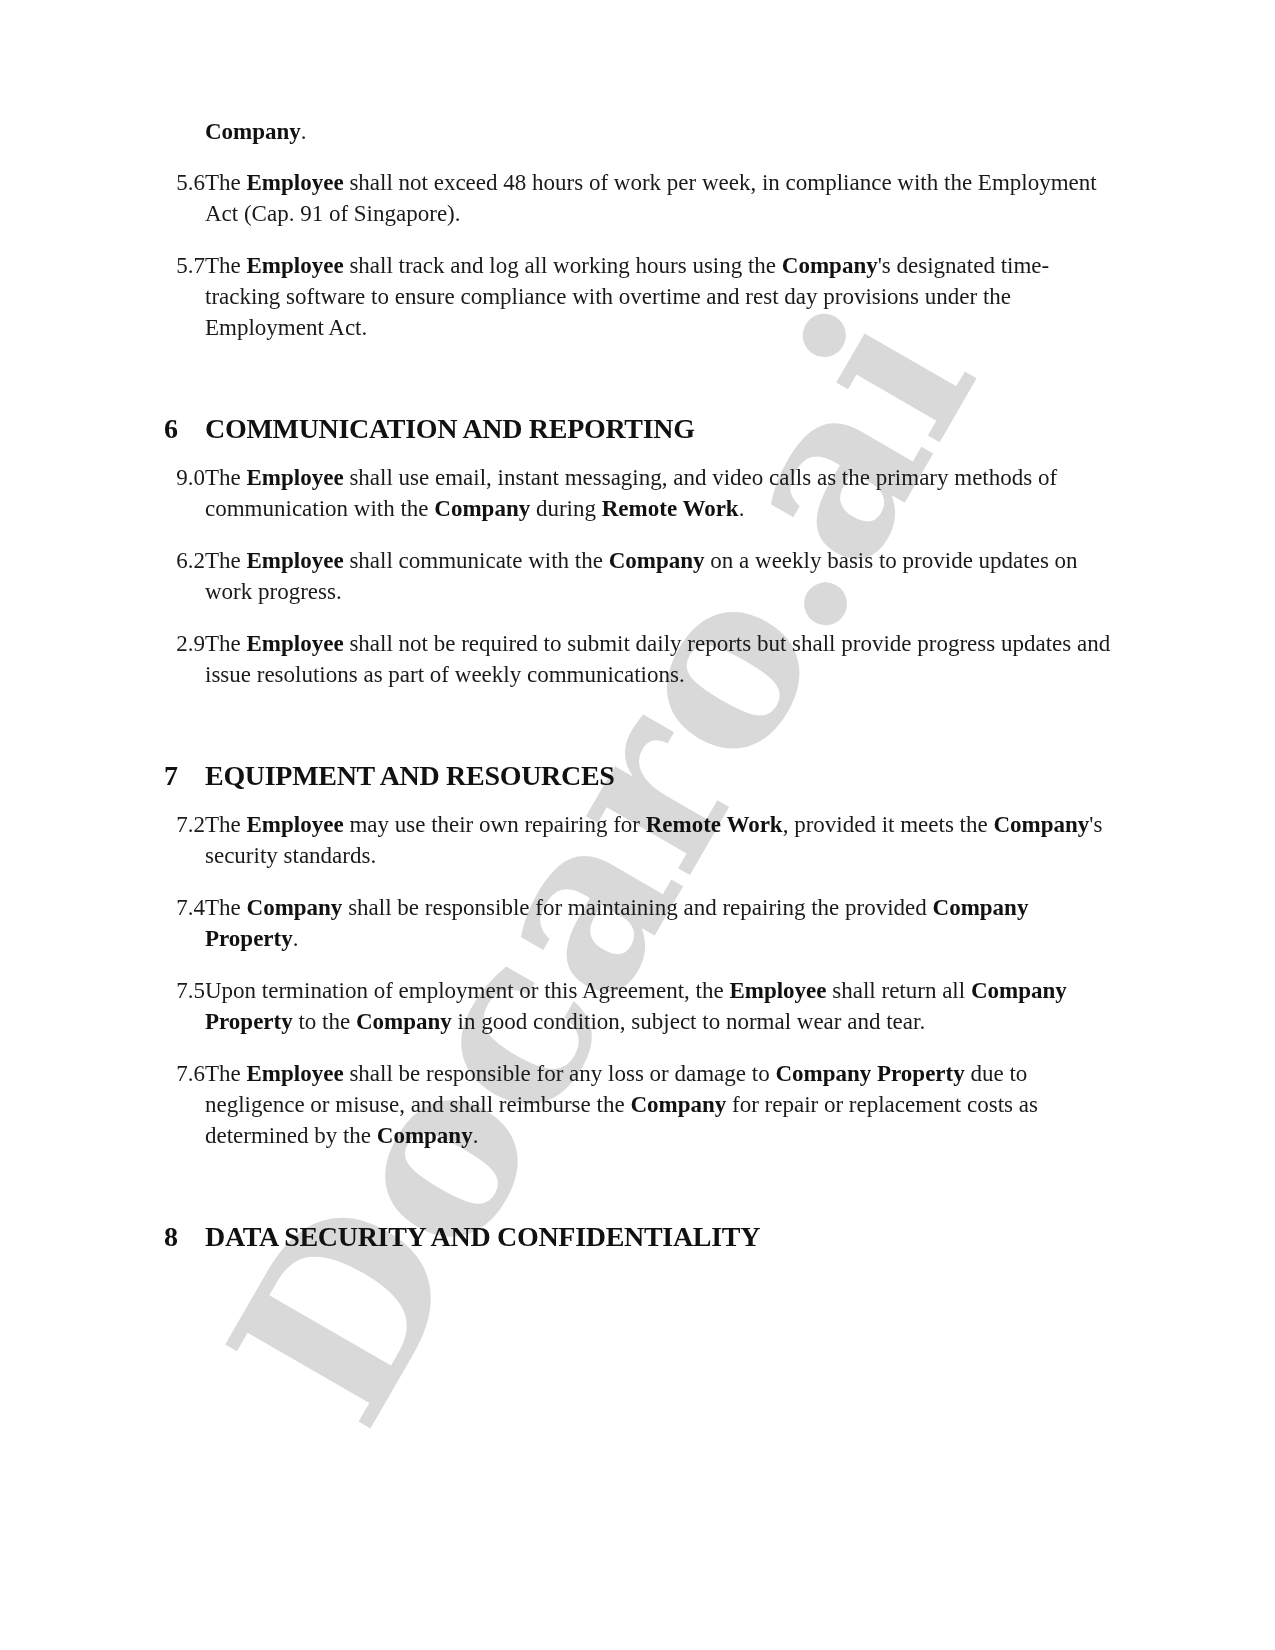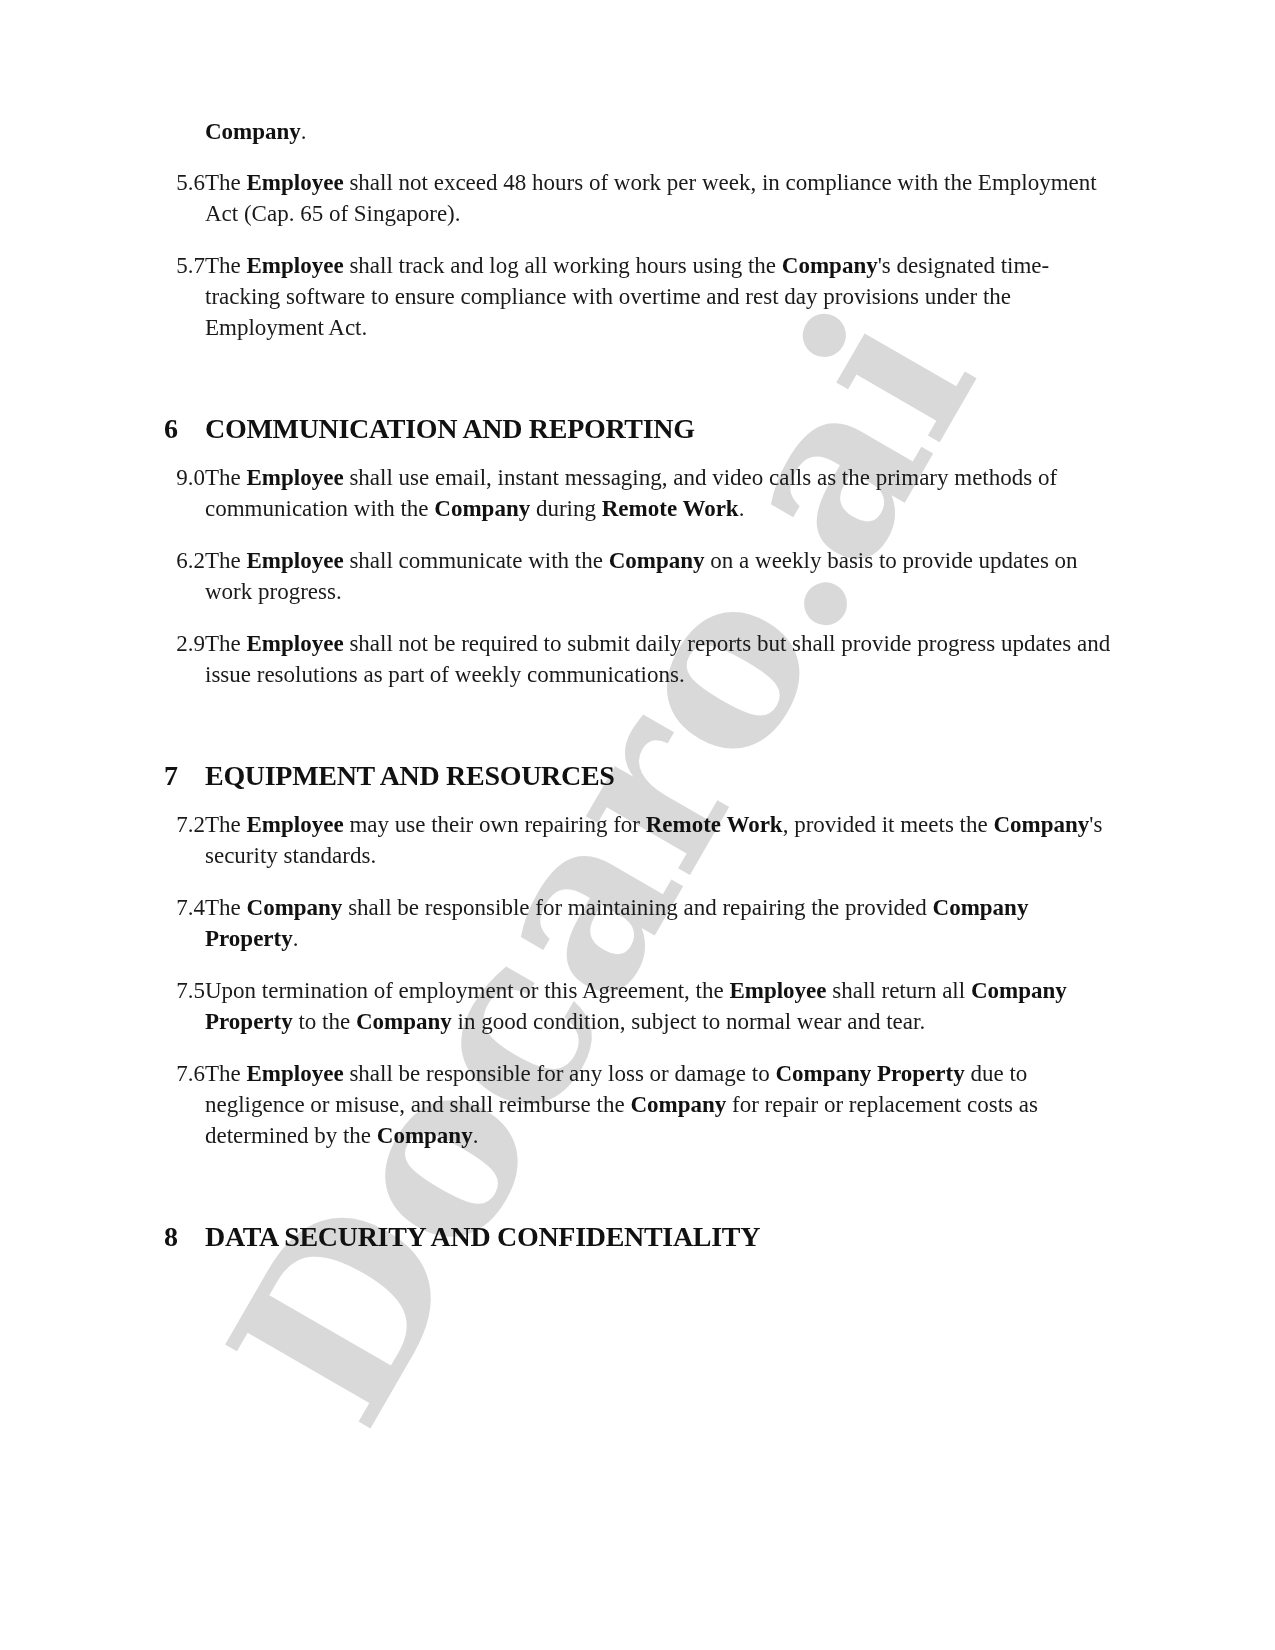--- a/index.html
+++ b/index.html
@@ -80,21 +80,21 @@
 
 <div class="page">
   <div class="watermark" style="color: rgb(217, 217, 217); transform: translate(-50%, -50%) rotate(-60deg);">Docaro.ai</div>
   <div class="content">
       <div class="row clause-row">
         <div class="num"></div>
         <div class="body"><b>Company</b><span>.</span></div>
       </div>
       <div class="row clause-row">
         <div class="num">5.6</div>
-        <div class="body"><span>The </span><b>Employee</b><span> shall not exceed 48 hours of work per week, in compliance with the Employment Act (Cap. 65 of Singapore).</span></div>
+        <div class="body"><span>The </span><b>Employee</b><span> shall not exceed 48 hours of work per week, in compliance with the Employment Act (Cap. 91 of Singapore).</span></div>
       </div>
       <div class="row clause-row">
         <div class="num">5.7</div>
         <div class="body"><span>The </span><b>Employee</b><span> shall track and log all working hours using the </span><b>Company</b><span>'s designated time-tracking software to ensure compliance with overtime and rest day provisions under the Employment Act.</span></div>
       </div>
       <div class="row heading-row">
         <div class="num">6</div>
         <div class="body">COMMUNICATION AND REPORTING</div>
       </div>
       <div class="row clause-row">

